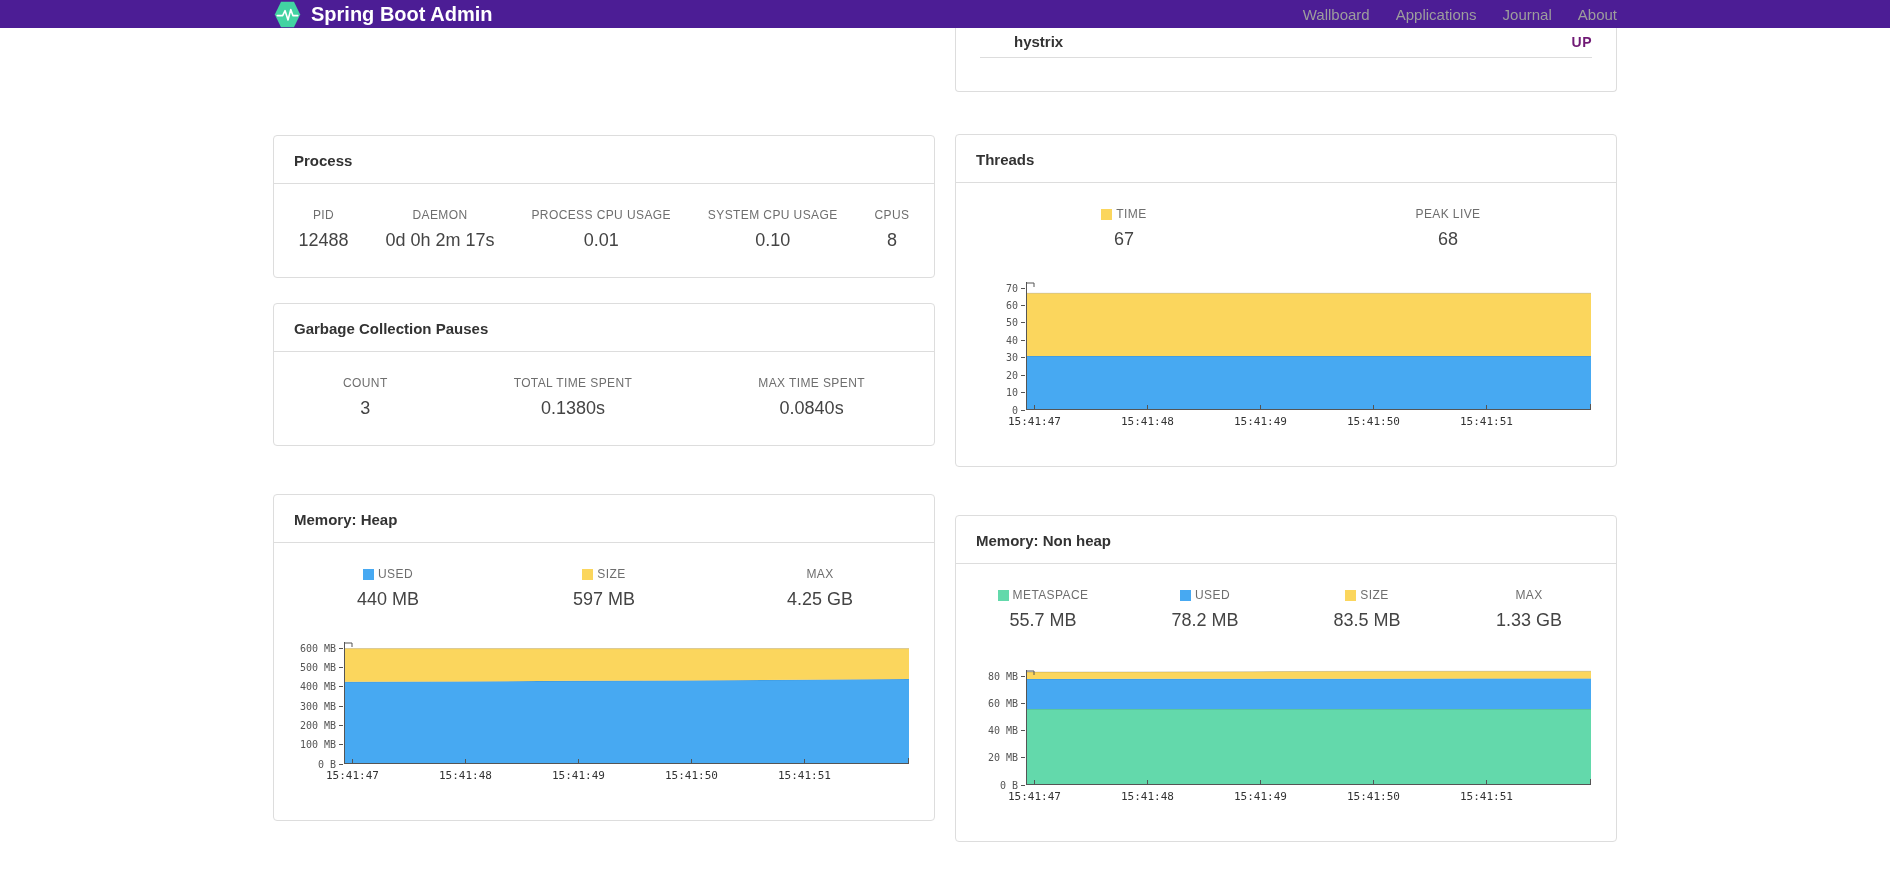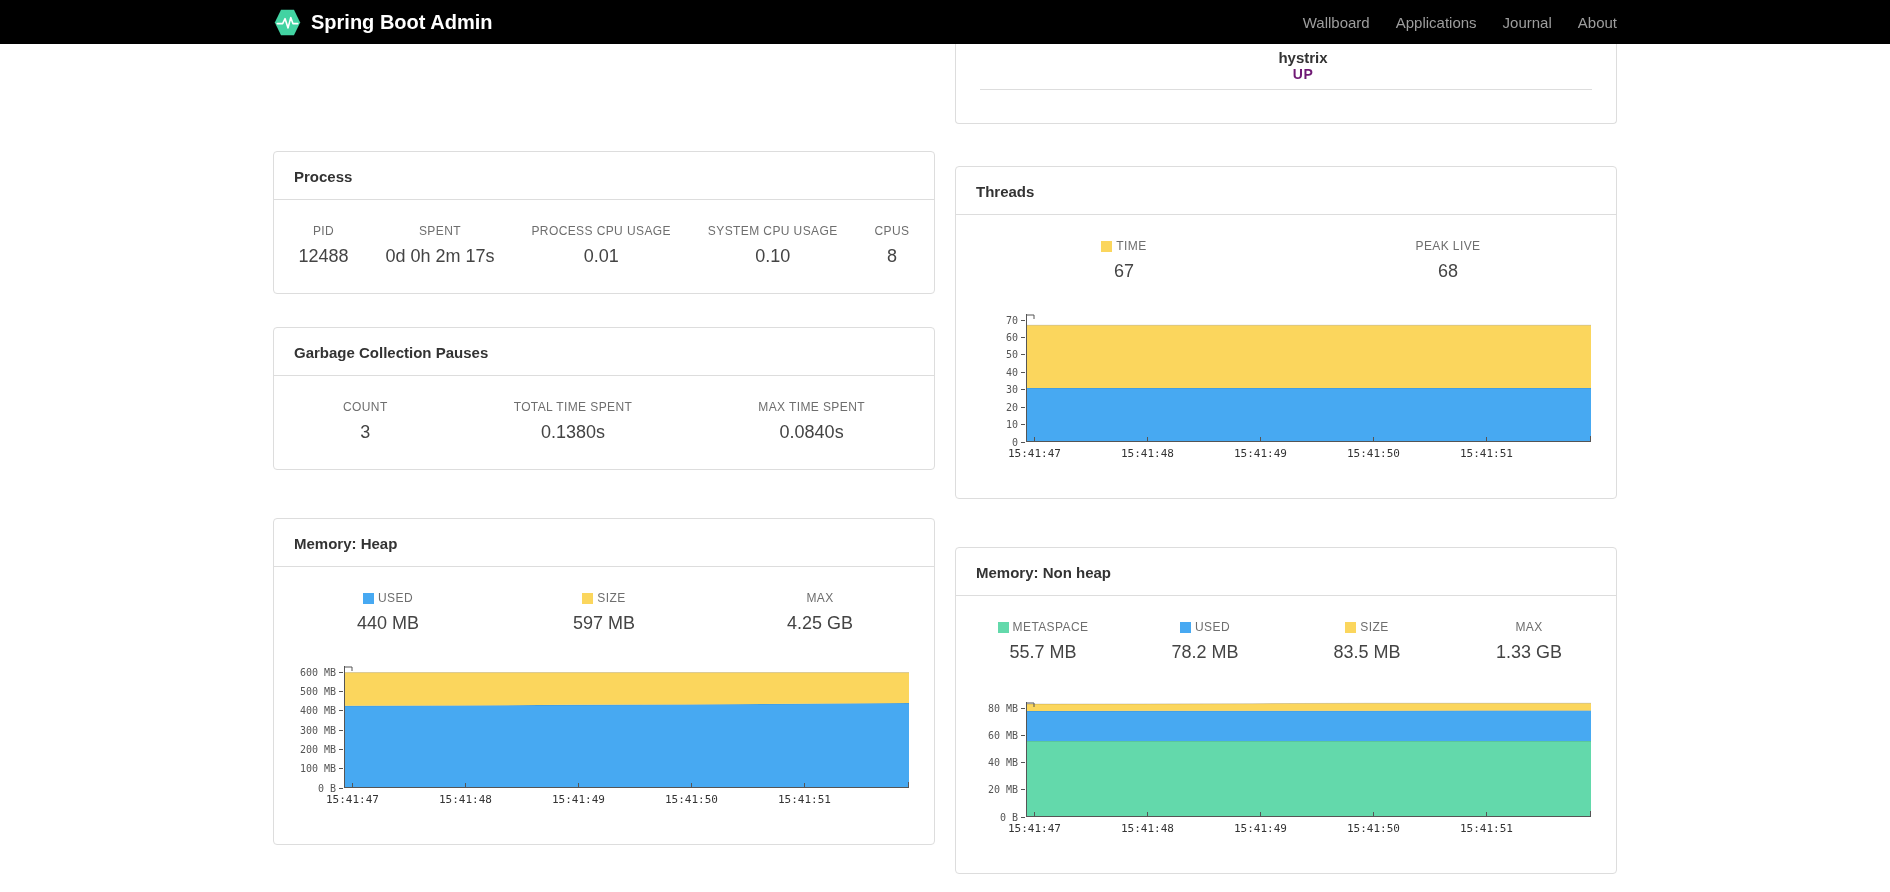--- a/index.html
+++ b/index.html
@@ -1,51 +1,51 @@
 <!DOCTYPE html>
 <html><head>
 <meta charset="utf-8">
 <style>
   * { box-sizing: border-box; }
   html,body { margin:0; padding:0; background:#fff; font-family:"Liberation Sans", sans-serif; }
   body { width:1890px; height:892px; overflow:hidden; }
 
   
-  .navbar { background:#000000; height:44px; width:100%; }
+  .navbar { background:#4c1d95; height:28px; width:100%; }
   .nav-inner { width:1344px; margin:0 auto; height:100%; display:flex; align-items:center; }
   .brand { display:flex; align-items:center; gap:9px; color:#fff; font-size:20px; font-weight:700; cursor:pointer; }
   .brand-logo svg { display:block; }
   .nav-menu { list-style:none; display:flex; margin:0 0 0 auto; padding:0; }
   .nav-menu li { color:#9d9d9d; font-size:15px; padding:0 13px; cursor:pointer; }
   .nav-menu li:last-child { padding-right:0; }
 
   
   main { width:1344px; margin:0 auto; display:flex; gap:20px; align-items:flex-start; }
   .col { flex:1 1 0; min-width:0; }
   .col-left { margin-top:107px; }
 
   .card { background:#fff; border:1px solid #ddd; border-radius:4px; }
   .card-header { padding:16px 20px 14px; font-size:15px; font-weight:700; color:#333; border-bottom:1px solid #ddd; }
 
   
   .status-card { border-top:none; border-radius:0 0 4px 4px; margin-bottom:42px; }
-  .status-row { margin:0 24px; border-bottom:1px solid #ddd; display:flex; justify-content:space-between; align-items:center; padding:5px 0 7px 34px;flex-direction:column; }
+  .status-row { margin:0 24px; border-bottom:1px solid #ddd; display:flex; justify-content:space-between; align-items:center; padding:5px 0 7px 34px; }
   .app-name { font-weight:700; font-size:15px; color:#333; cursor:pointer; }
   .app-status { font-weight:700; font-size:14px; letter-spacing:.5px; }
   .status-spacer { height:33px; }
 
   
   .metrics { display:flex; justify-content:space-around; text-align:center; padding:24px 6px 26px; }
   .metrics.equal .metric { flex:1 1 0; }
   .metric { padding:0 8px; }
   .m-label { font-size:12px; color:#6e6e6e; letter-spacing:.4px; display:flex; align-items:center; justify-content:center; gap:4px; white-space:nowrap; }
   .m-value { font-size:18px; color:#444; margin-top:8px; white-space:nowrap; }
   .swatch { display:inline-block; width:11px; height:11px; }
 
-  .mb25 { margin-bottom:33px; }
+  .mb25 { margin-bottom:25px; }
   .mb48 { margin-bottom:48px; }
 
   
   .chart { margin:6px 24px 30px 20px; height:auto; }
   .chart svg { display:block; }
 </style>
 </head>
 <body>
 
 <nav class="navbar">
@@ -73,21 +73,21 @@
   <div class="col col-left">
 
     <section class="card mb25">
       <div class="card-header">Process</div>
       <div class="metrics">
         <div class="metric">
           <div class="m-label">PID</div>
           <div class="m-value">12488</div>
         </div>
         <div class="metric">
-          <div class="m-label">SPENT</div>
+          <div class="m-label">DAEMON</div>
           <div class="m-value">0d 0h 2m 17s</div>
         </div>
         <div class="metric">
           <div class="m-label">PROCESS CPU USAGE</div>
           <div class="m-value">0.01</div>
         </div>
         <div class="metric">
           <div class="m-label">SYSTEM CPU USAGE</div>
           <div class="m-value">0.10</div>
         </div>

